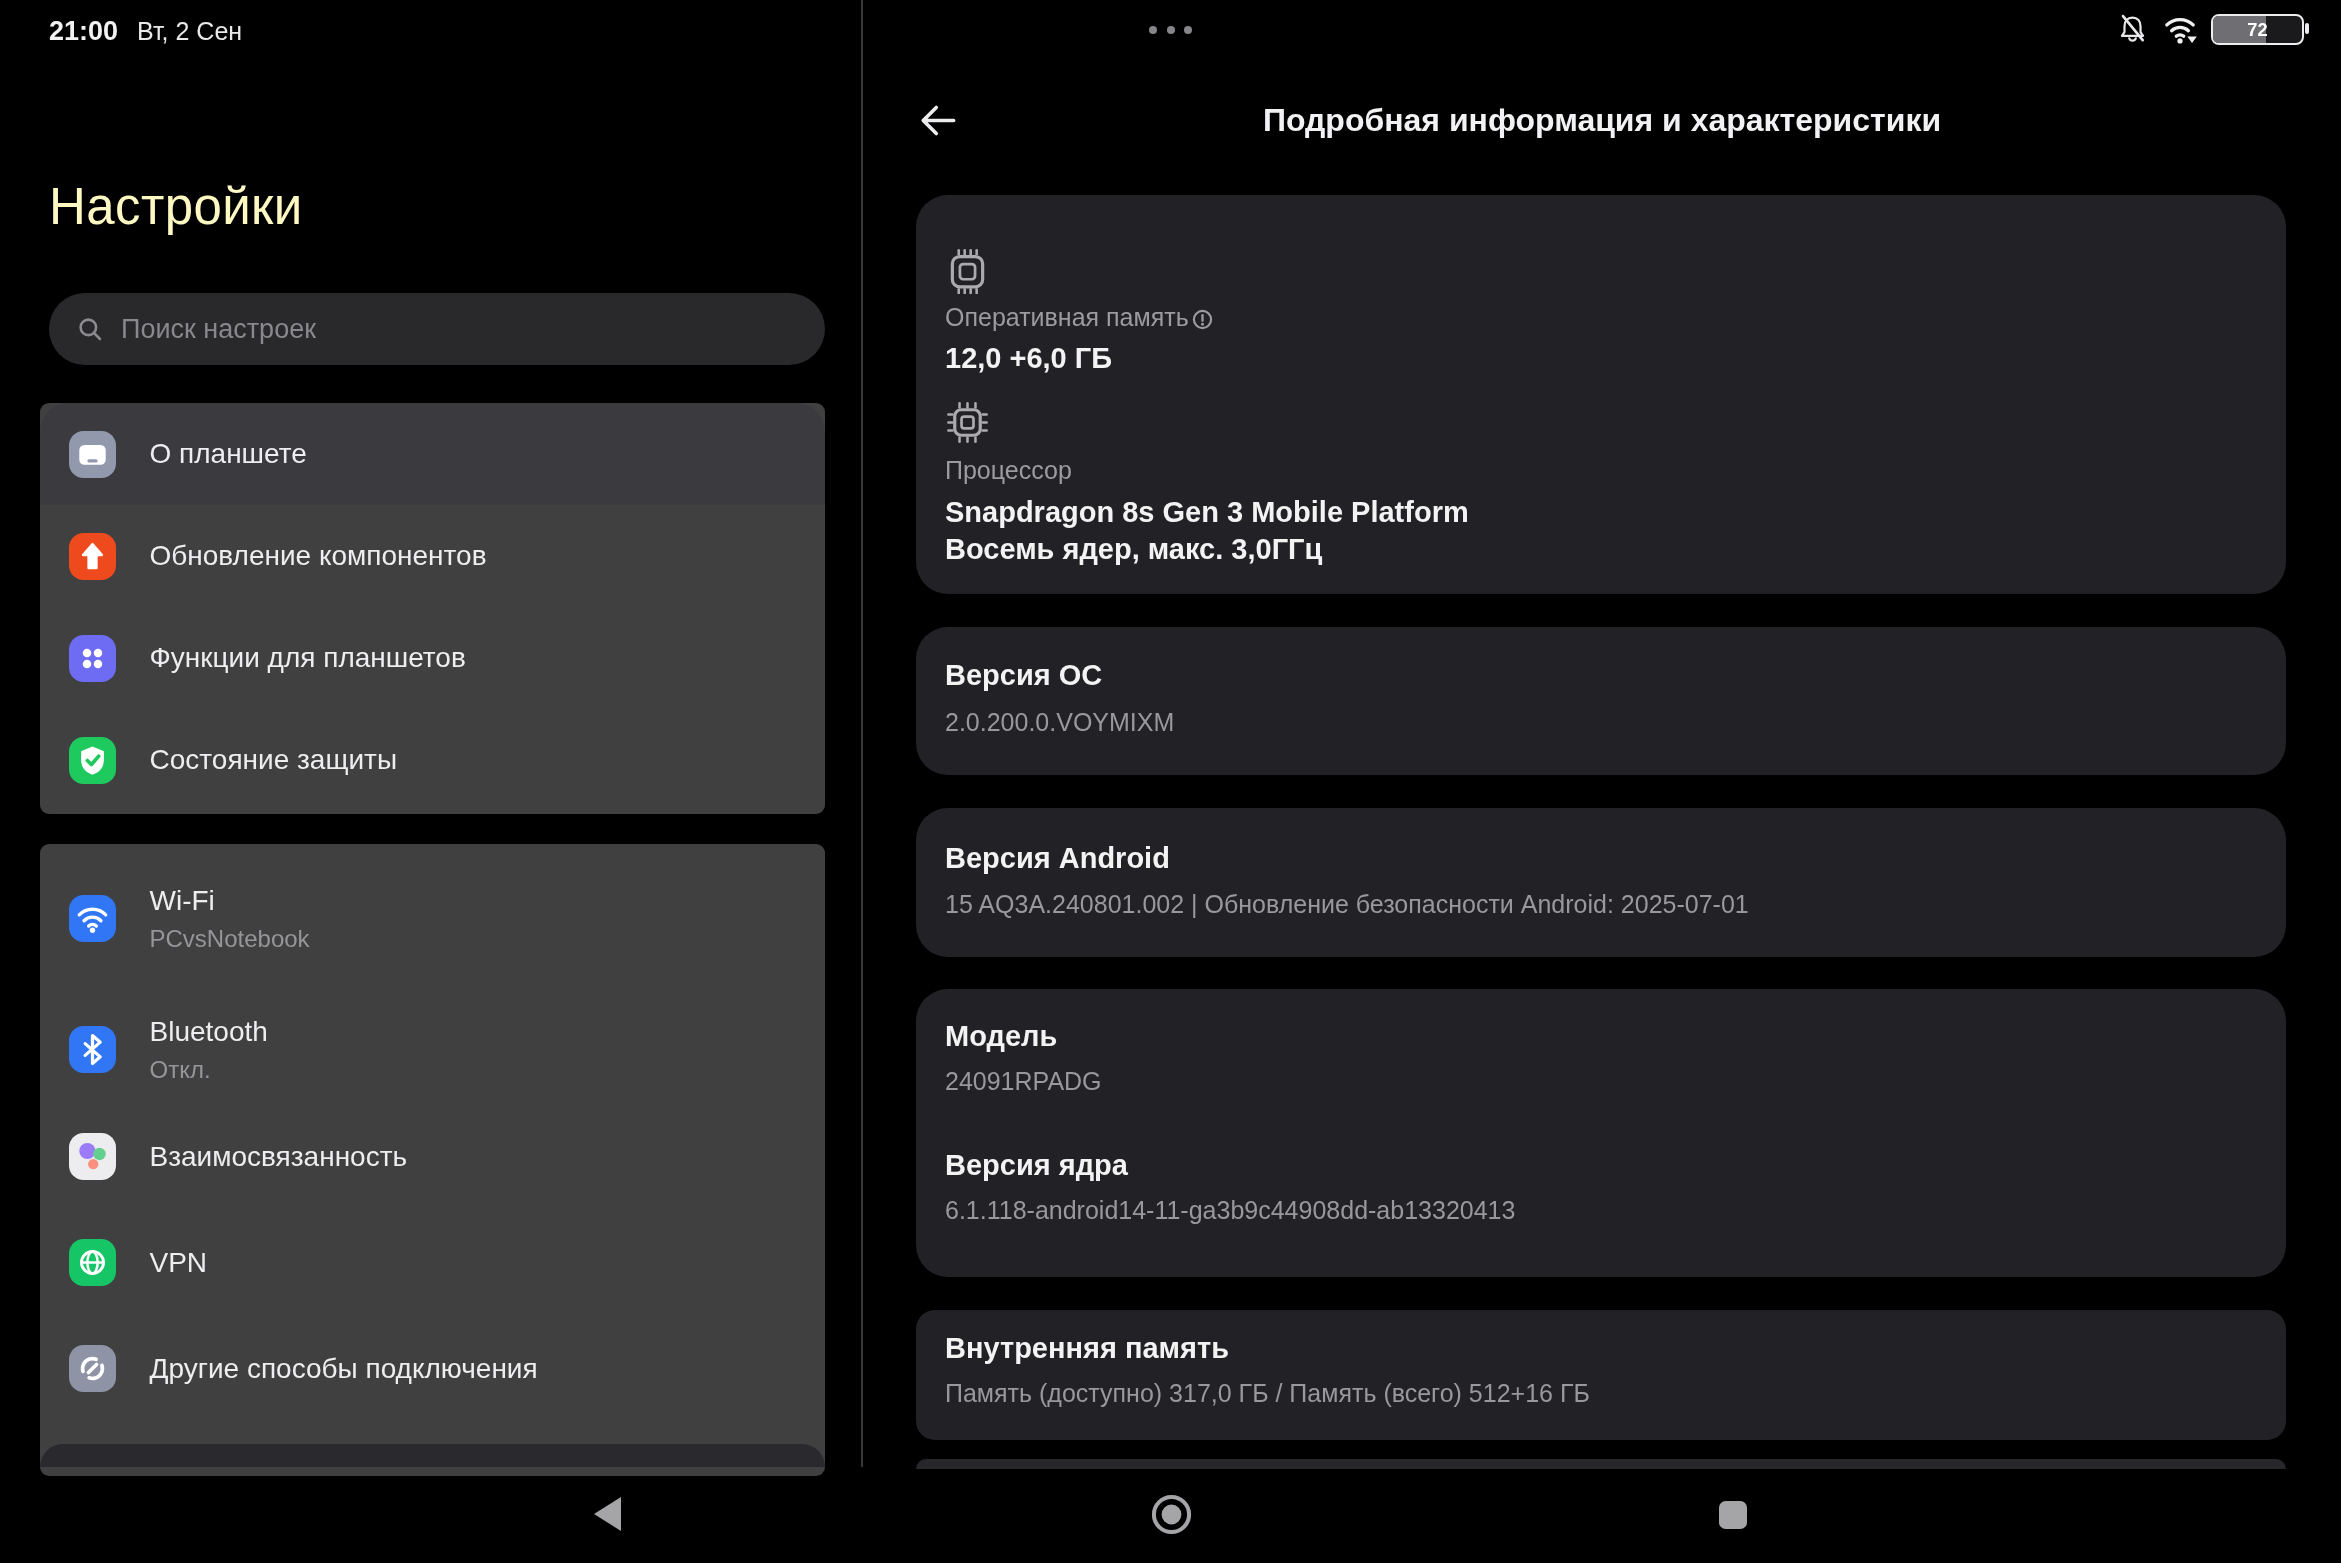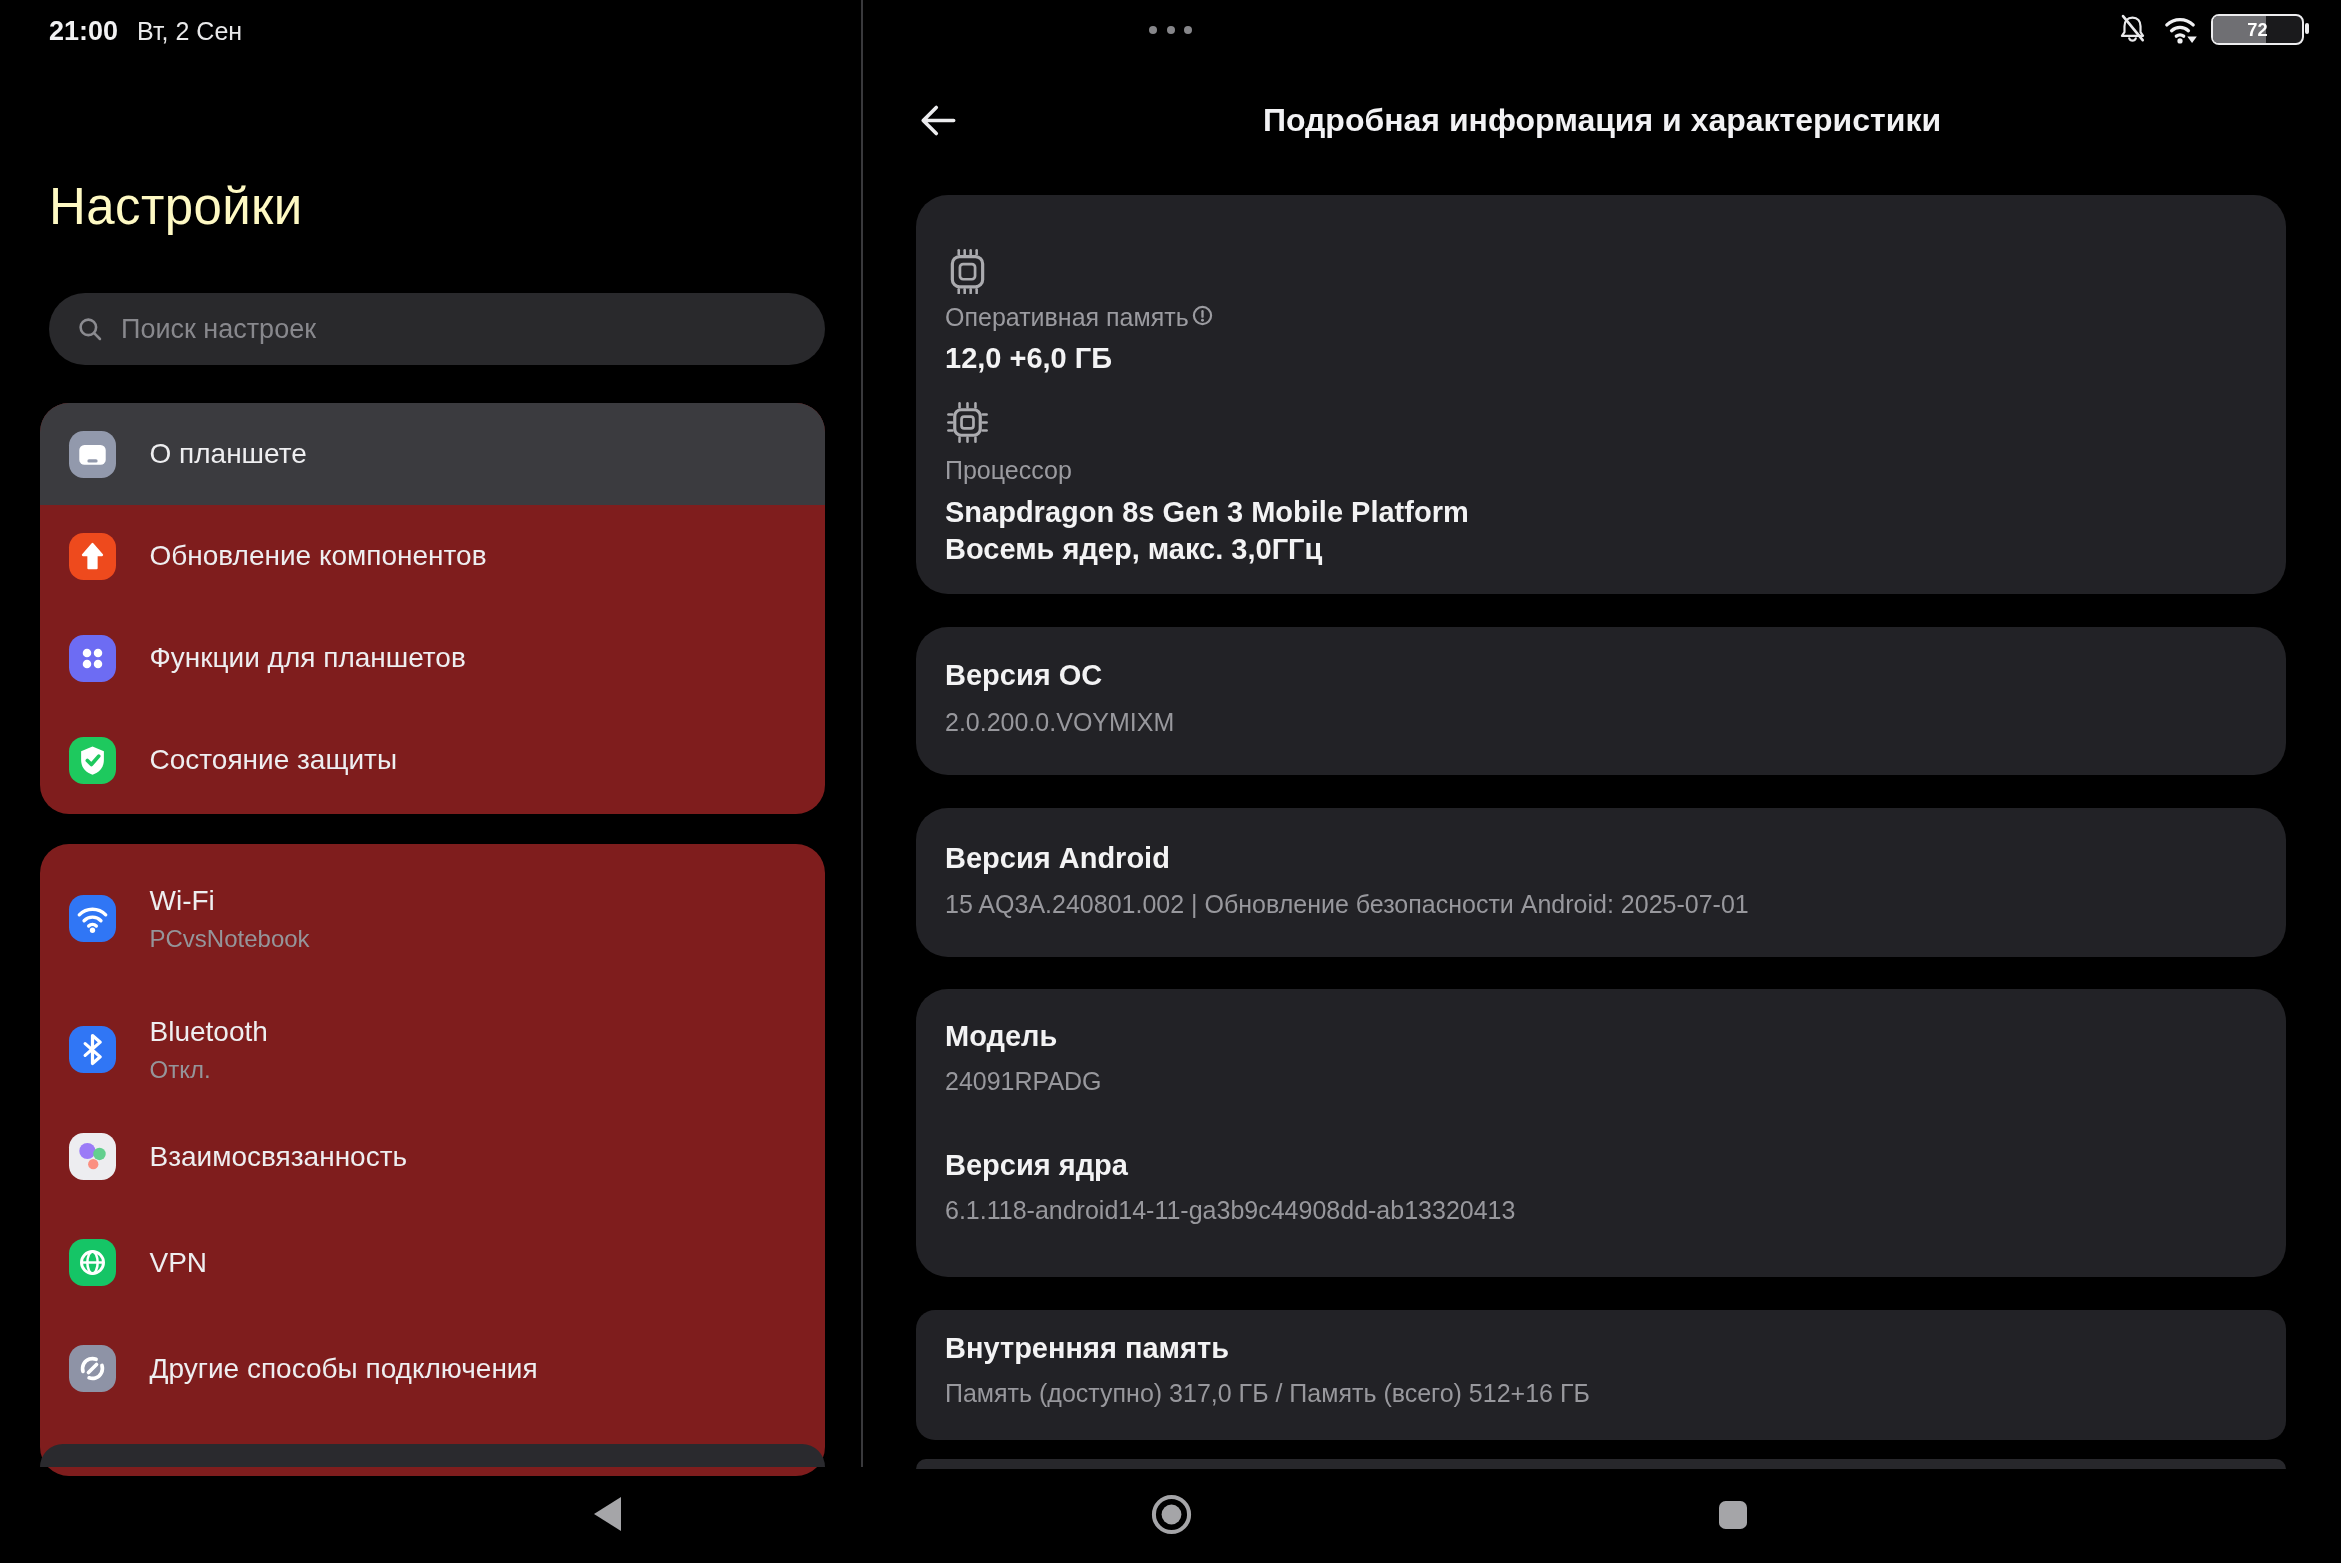--- a/index.html
+++ b/index.html
@@ -17,21 +17,21 @@
                 font-size:18.3px;font-weight:700;color:#fff;}
   .battery .nub{position:absolute;right:-7.3px;top:6.6px;width:4.4px;height:11px;background:#ededef;border-radius:2.2px;}
   
   .left-title{left:49px;top:177px;font-size:51px;font-weight:500;color:#fef9c3;letter-spacing:0.4px;}
   .searchbar{left:49px;top:293px;width:776px;height:72px;background:#29292c;border-radius:36px;
              display:flex;align-items:center;padding:0;box-sizing:border-box;}
   .searchbar svg{margin-left:26px;}
   .searchbar input{background:transparent;border:none;outline:none;margin-left:13px;width:629px;
                    font-size:27px;color:#e5e5e7;font-family:inherit;}
   .searchbar input::placeholder{color:#88888d;}
-  .card{background:#7f1d1d;border-radius:29px;position:absolute;left:40px;width:785px;box-sizing:border-box;}
+  .card{background:#404040;border-radius:9px;position:absolute;left:40px;width:785px;box-sizing:border-box;}
   .c1{top:403px;height:411px;}
   .c2{top:844px;height:632px;}
   .sliver-l{top:1444px;height:23.4px;background:#2a2a2e;border-radius:29px 29px 0 0;}
   .row{height:102px;display:flex;align-items:center;padding-left:28.5px;box-sizing:border-box;position:relative;}
   .row.sel{background:#3b3b3f;border-radius:29px 29px 0 0;}
   .squircle{width:47px;height:47px;border-radius:14.6px;flex:none;display:flex;align-items:center;justify-content:center;}
   .row-label{margin-left:34px;font-size:28px;font-weight:500;color:#eeeef0;}
   .c2item{position:absolute;left:28.5px;display:flex;align-items:center;}
   .c2text{margin-left:34px;}
   .c2title{font-size:28px;font-weight:500;color:#eeeef0;line-height:34px;}
@@ -42,21 +42,21 @@
   .dots i{width:8px;height:8px;border-radius:50%;background:#86868a;}
   .back-btn{left:916px;top:99px;width:42px;height:42px;display:flex;align-items:center;justify-content:center;}
   .r-header{left:862px;top:102px;width:1480px;text-align:center;font-size:32px;font-weight:700;color:#f2f2f4;}
   .rcard{position:absolute;left:916px;width:1370px;background:#222226;border-radius:32px;box-sizing:border-box;}
   .rcA{top:195px;height:399px;}
   .rcB{top:627px;height:148px;}
   .rcC{top:808px;height:149px;}
   .rcD{top:989px;height:288px;}
   .rcE{top:1310px;height:130px;border-radius:19px;}
   .sliver-r{top:1459px;height:10.2px;background:#27272b;border-radius:16px 16px 0 0;}
-  .glabel{position:absolute;left:29px;font-size:25px;color:#9b9ba0;display:flex;align-items:flex-start;gap:1px;}
+  .glabel{position:absolute;left:29px;font-size:25px;color:#9b9ba0;display:flex;align-items:flex-end;gap:1px;}
   .gvalue{position:absolute;left:29px;font-size:29px;font-weight:600;color:#f3f3f4;line-height:37px;}
   .sec-title{position:absolute;left:29px;font-size:29px;font-weight:600;color:#f3f3f4;}
   .sec-value{position:absolute;left:29px;font-size:25px;color:#98989d;}
   
   .nav-back{left:594px;top:1497px;width:0;height:0;border-top:17.6px solid transparent;
             border-bottom:17.6px solid transparent;border-right:27px solid #a5a5a8;}
   .nav-home{left:1151px;top:1494px;}
   .nav-recents{left:1719px;top:1501px;width:28px;height:28px;border-radius:6.6px;background:#a5a5a8;}
 </style>
 </head>

